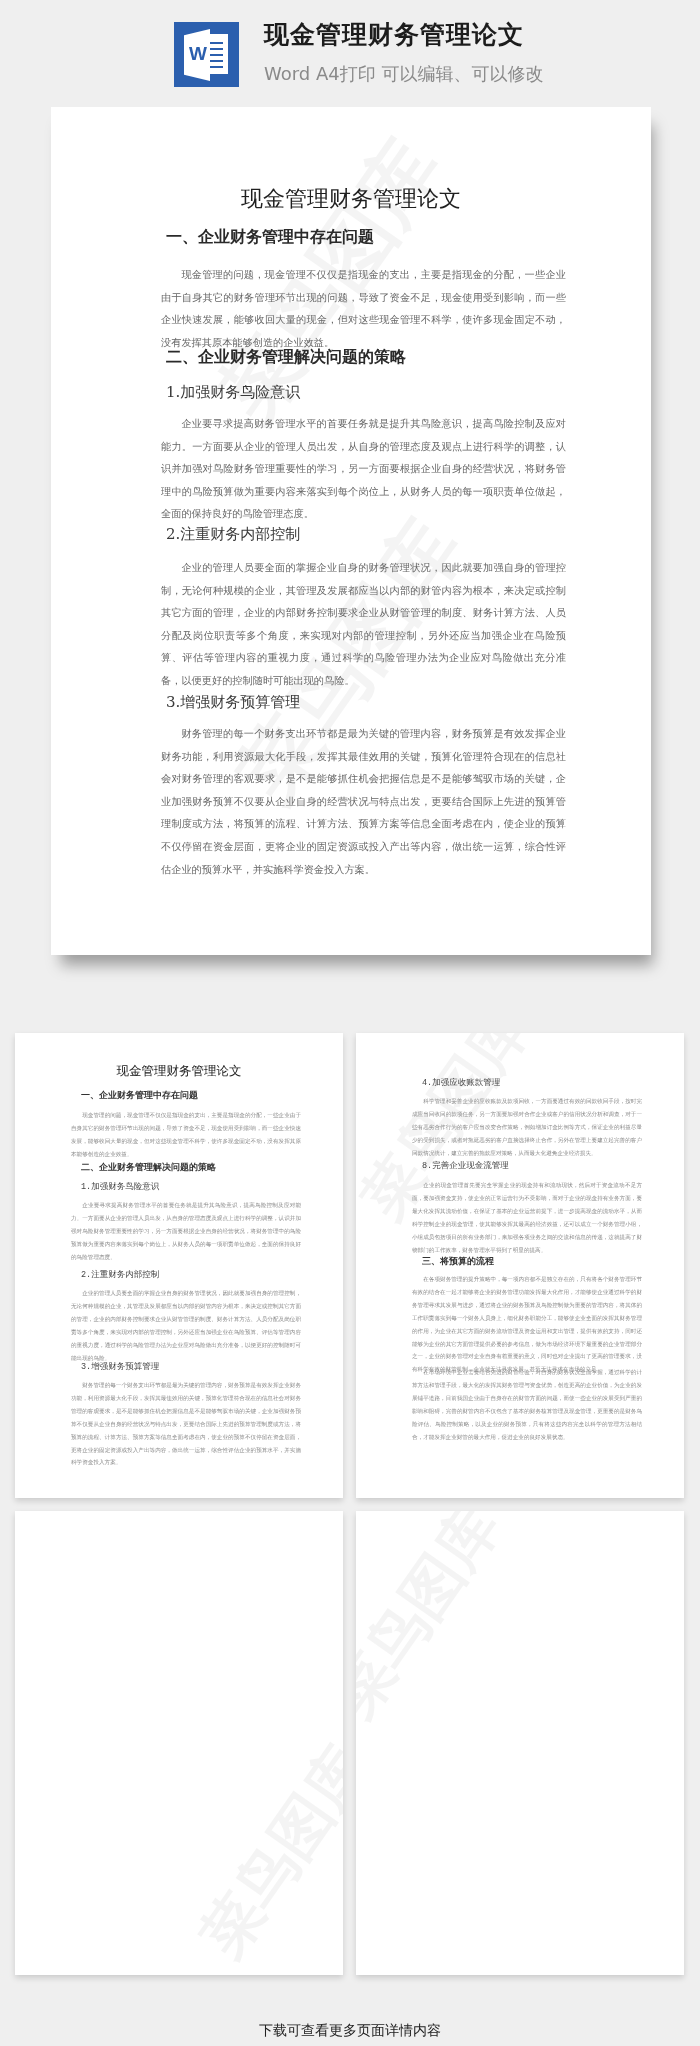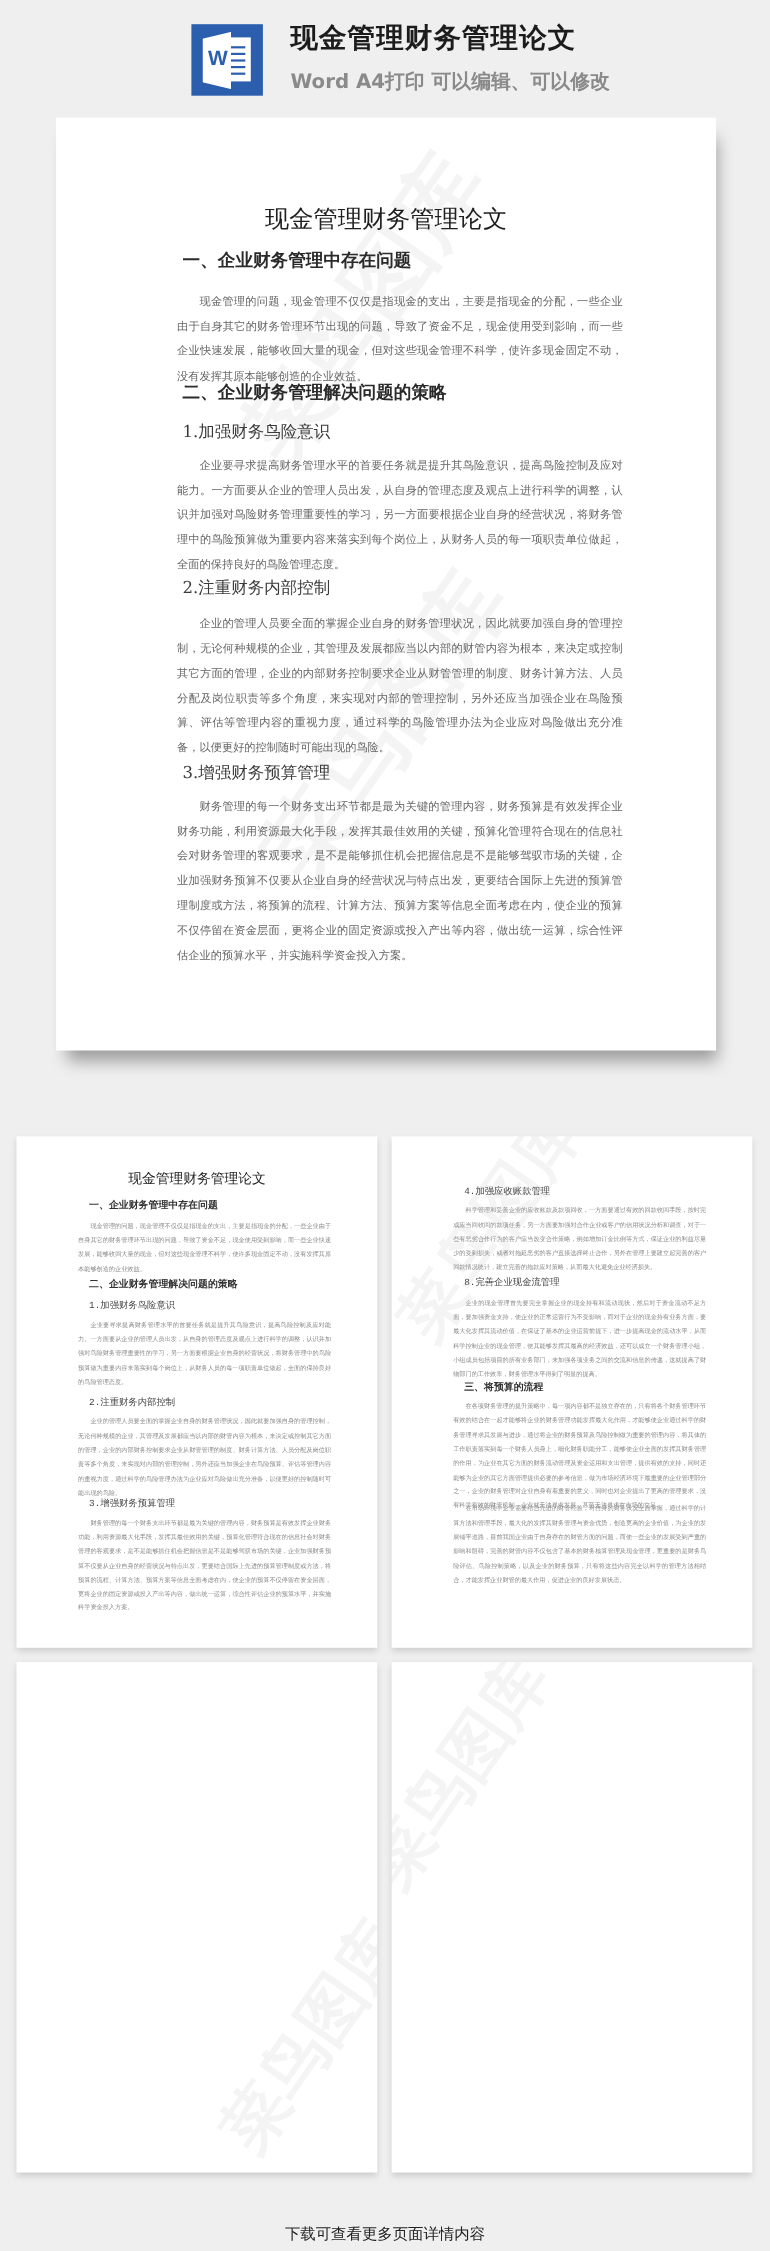--- a/index.html
+++ b/index.html
@@ -13,21 +13,21 @@
   .word-icon .sheet i { position: absolute; left: 6px; width: 15px; height: 2px; background: #2b5fae; }
   .word-icon .cover {
     position: absolute; left: 10px; top: 7px; width: 26px; height: 52px; background: #fff;
     clip-path: polygon(0 12%, 100% 0, 100% 100%, 0 88%);
   }
   .word-icon .cover span {
     position: absolute; left: 3px; top: 14px; width: 22px; text-align: center;
     color: #2b5fae; font-weight: bold; font-size: 19px; font-family: "Liberation Sans", sans-serif;
   }
   .h-title { position: absolute; left: 264px; top: 18px; font-size: 25px; font-weight: bold; color: #1c1c1c; letter-spacing: 1px; }
-  .h-sub { position: absolute; left: 264px; top: 62px; font-size: 18px; font-weight: bold; color: #8a8a8a; }
+  .h-sub { position: absolute; left: 264px; top: 62px; font-size: 18px; font-weight: normal; color: #8a8a8a; }
 
   .main-page {
     position: absolute; left: 51px; top: 107px; width: 600px; height: 848px; background: #fff;
     box-shadow: 6px 14px 14px -4px rgba(0,0,0,0.35);
   }
   .doc { font-family: "DejaVu Serif", "Liberation Serif", serif; color: #333; }
   .main-page .doc-title { position: absolute; left: 0; width: 600px; top: 77px; text-align: center; font-size: 22px; color: #1f1f1f; }
   .main-page .h1 { position: absolute; left: 115px; font-size: 16px; font-weight: bold; color: #2a2a2a; }
   .main-page .h2 { position: absolute; left: 115px; font-size: 15px; color: #3a3a3a; }
   .main-page .para {

